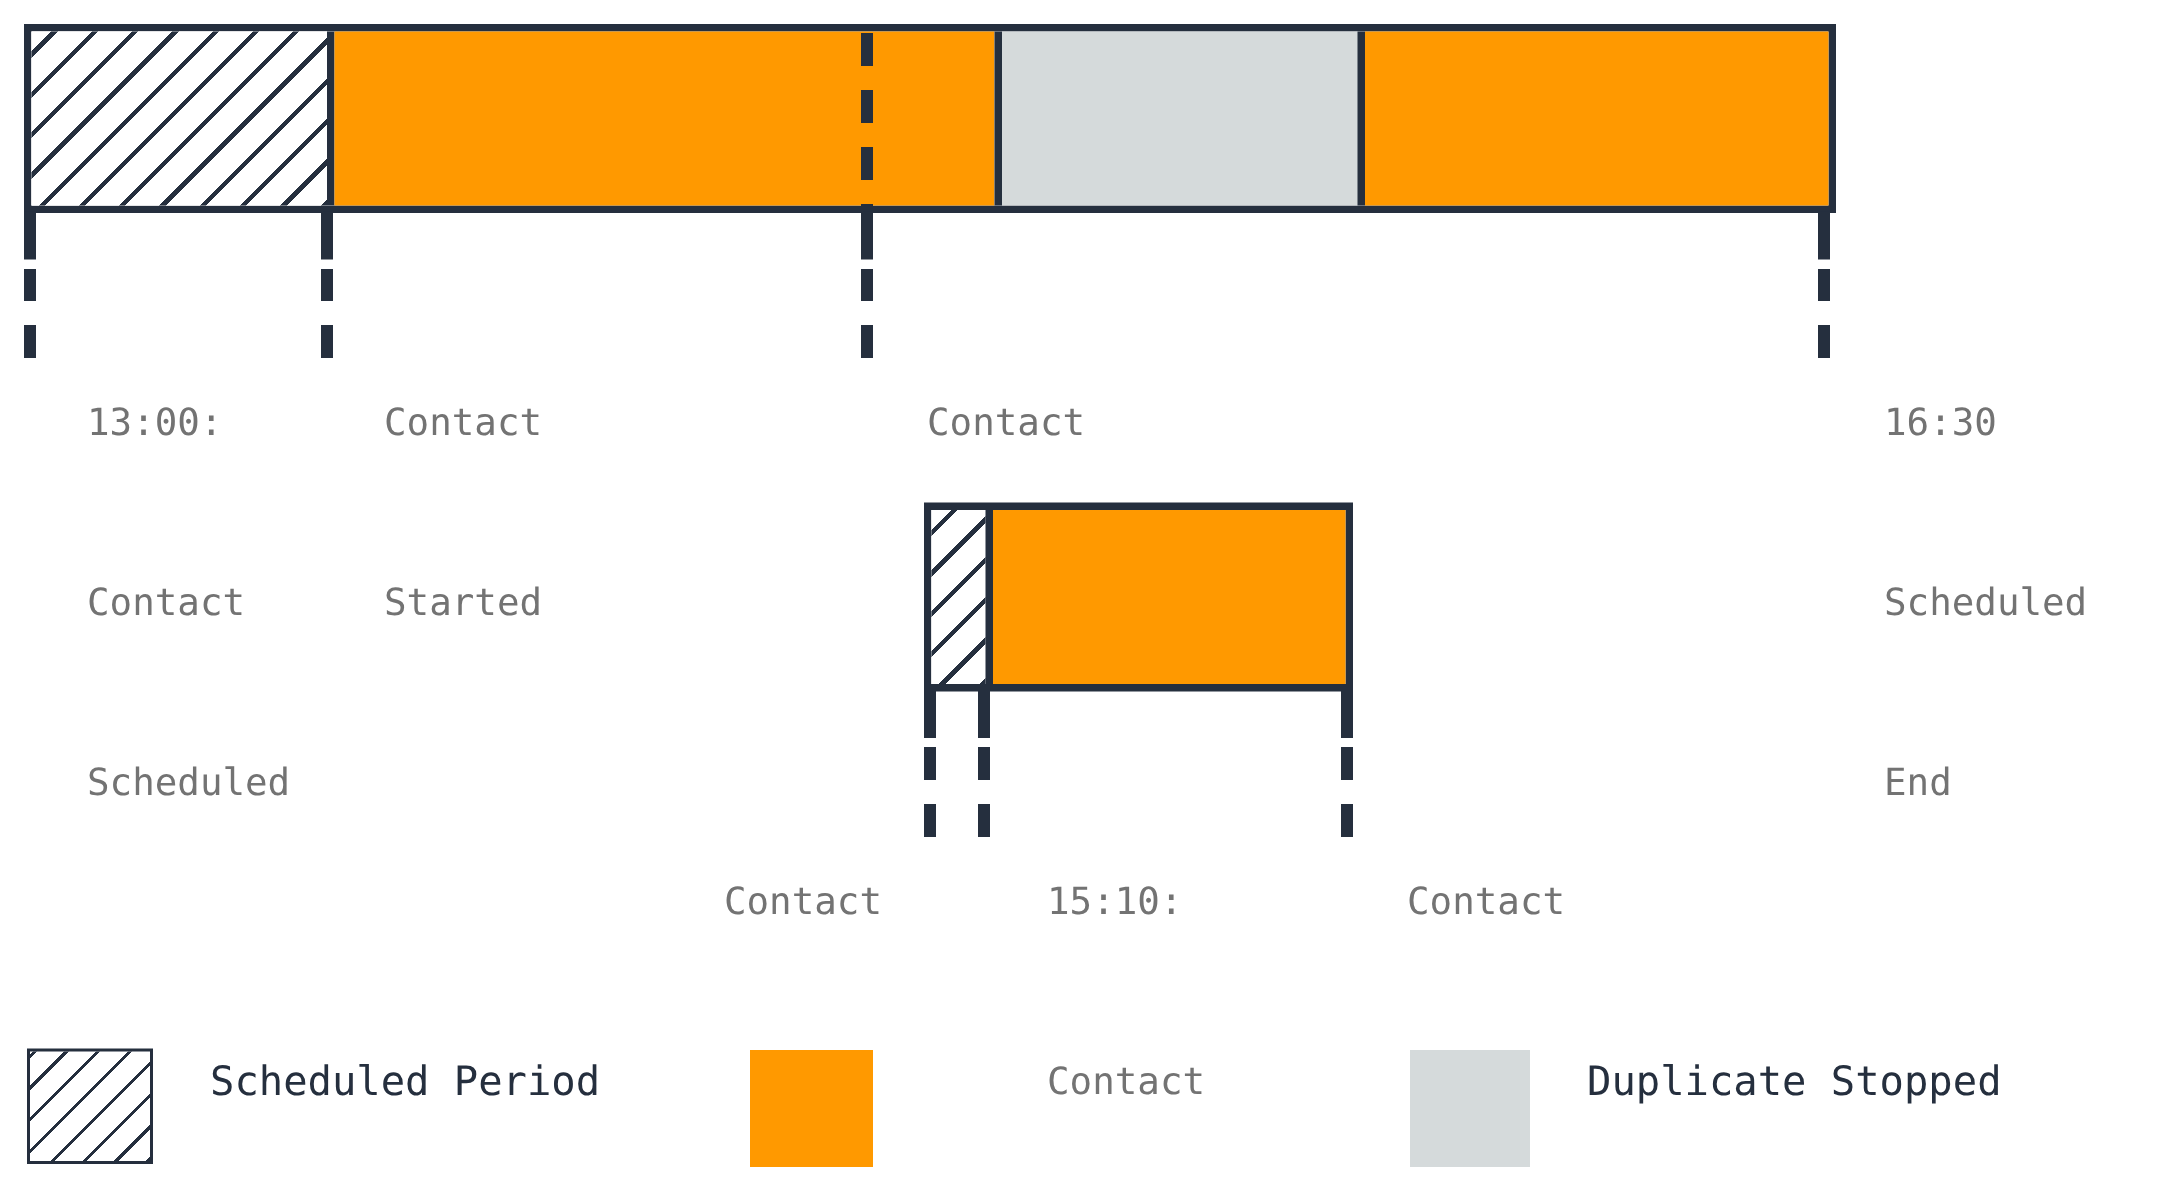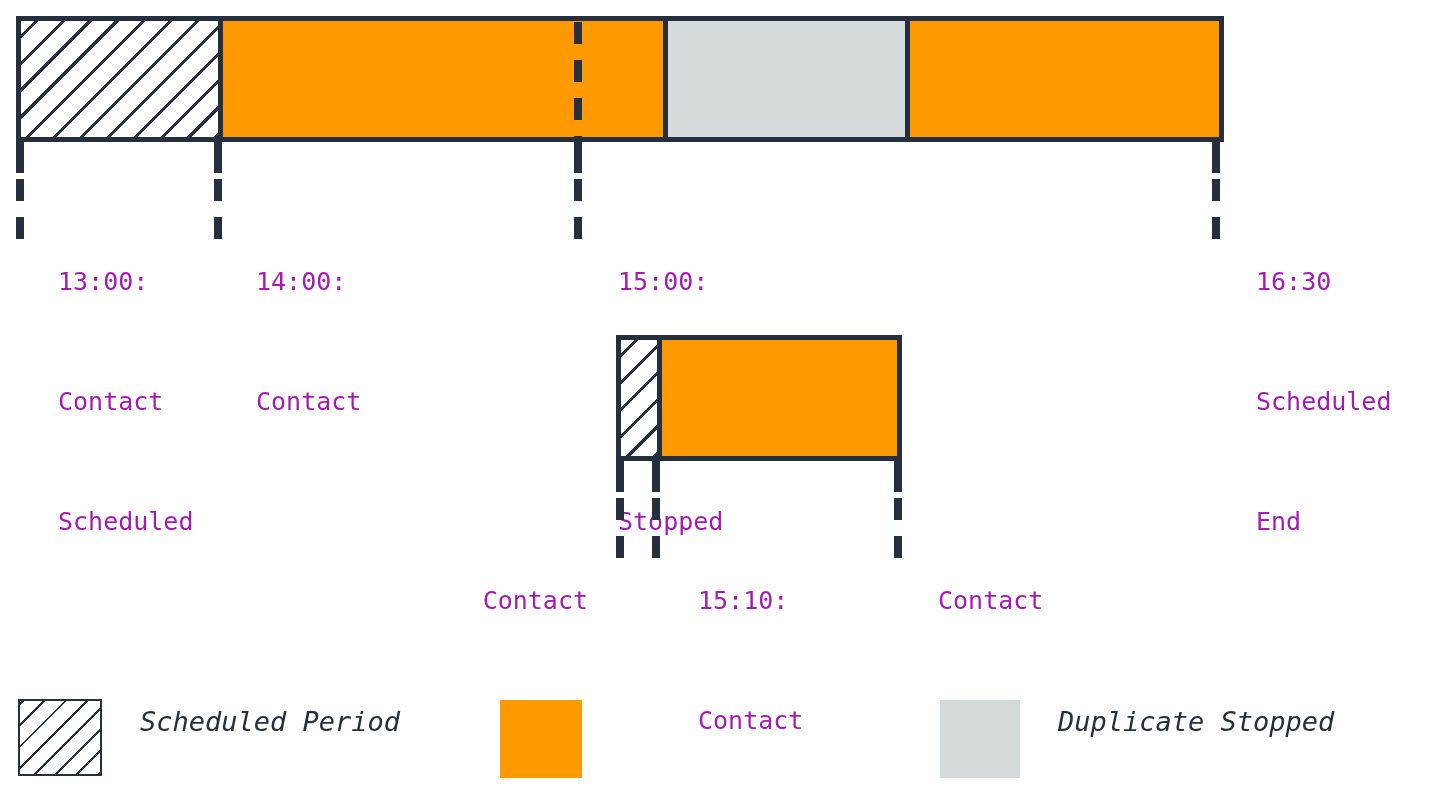--- a/index.html
+++ b/index.html
@@ -78,21 +78,21 @@
     position: absolute;
     width: 8px;
     background: #252f3e;
   }
 
   
   .label {
     position: absolute;
     font-size: 25px;
     line-height: 40px;
-    color: #a21caf;
+    color: #737373;
     white-space: pre;
     letter-spacing: 0px;
   }
   .label.right {
     text-align: right;
   }
 
   
   .legend-swatch {
     position: absolute;
@@ -110,21 +110,20 @@
   }
   .legend-swatch.metered { background: #ff9900; }
   .legend-swatch.dup { background: #d5dadb; }
 
   .legend-text {
     position: absolute;
     font-size: 27px;
     line-height: 34px;
     color: #252f3e;
     white-space: pre;
-    font-style: italic;
   }
 </style>
 </head>
 <body>
 
 <div id="stage">
 
   <div class="bar" style="left:16px; top:16px; width:1208px; height:126px;">
 
     <div class="seg seg-hatch" style="left:0px; width:202px;"></div>
@@ -150,26 +149,25 @@
   <div class="tick-solid" style="left:1212px; top:141px; width:8px; height:32px;"></div>
   <div class="tick" style="left:1212px; top:179px; height:70px;"></div>
 
   <div class="label" style="left:58px; top:182px; width:190px;">
     <div>13:00:</div>
     <div>Contact</div>
     <div>Scheduled</div>
   </div>
 
   <div class="label" style="left:256px; top:182px; width:190px;">
-    <div>14:00:</div>
-    <div>Contact</div>
+    <div>Contact</div>
+    <div>Started</div>
   </div>
 
   <div class="label" style="left:618px; top:182px; width:190px;">
-    <div>15:00:</div>
     <div>Contact</div>
     <div>Stopped</div>
   </div>
 
   <div class="label" style="left:1256px; top:182px; width:200px;">
     <div>16:30</div>
     <div>Scheduled</div>
     <div>End</div>
   </div>
 

